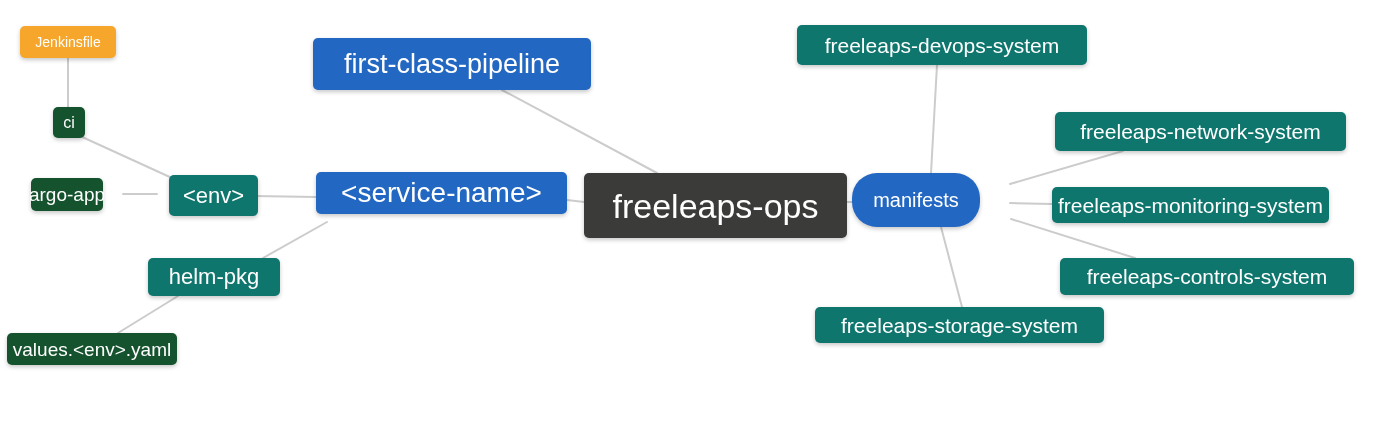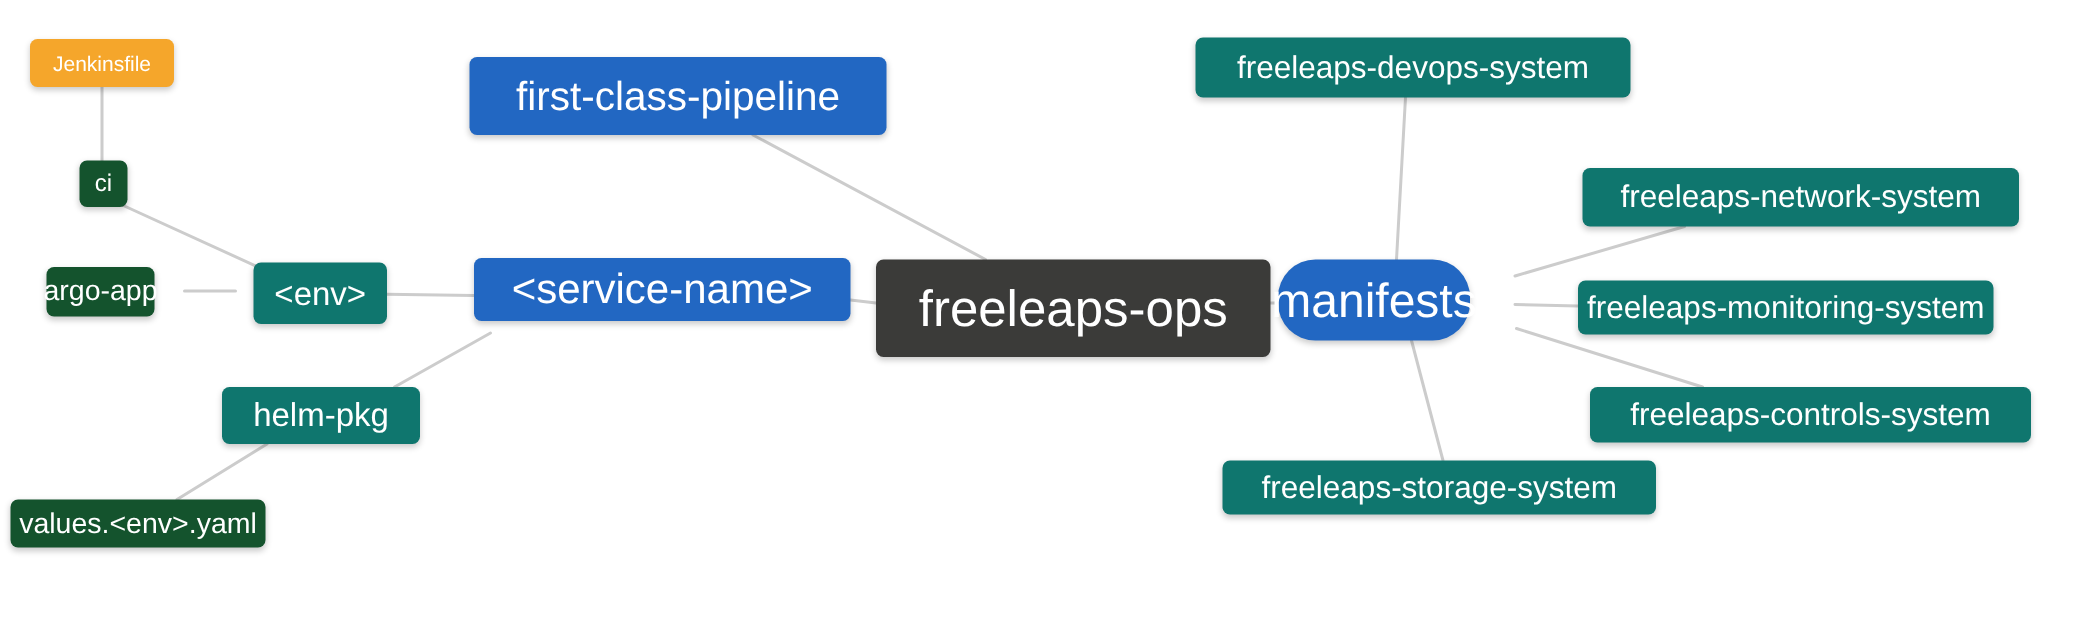--- a/index.html
+++ b/index.html
@@ -74,21 +74,21 @@
   <div class="node c-green" style="left:148px; top:258px; width:132px; height:38px; font-size:22px;">helm-pkg</div>
 
   <div class="node c-red" style="left:7px; top:333px; width:170px; height:32px; font-size:19px;">values.&lt;env&gt;.yaml</div>
 
   <div class="node c-blue" style="left:313px; top:38px; width:278px; height:52px; font-size:27px;">first-class-pipeline</div>
 
   <div class="node c-blue" style="left:316px; top:172px; width:251px; height:42px; font-size:28px;">&lt;service-name&gt;</div>
 
   <div class="node c-dark" style="left:584px; top:173px; width:263px; height:65px; font-size:34px;">freeleaps-ops</div>
 
-  <div class="node c-blue" style="left:852px; top:173px; width:128px; height:54px; font-size:32px;border-radius:25px;">manifests</div>
+  <div class="node c-blue" style="left:852px; top:173px; width:128px; height:54px; font-size:20px;border-radius:25px;">manifests</div>
 
   <div class="node c-green" style="left:797px; top:25px; width:290px; height:40px; font-size:21px;">freeleaps-devops-system</div>
 
   <div class="node c-green" style="left:1055px; top:112px; width:291px; height:39px; font-size:21px;">freeleaps-network-system</div>
 
   <div class="node c-green" style="left:1052px; top:187px; width:277px; height:36px; font-size:21px;">freeleaps-monitoring-system</div>
 
   <div class="node c-green" style="left:1060px; top:258px; width:294px; height:37px; font-size:21px;">freeleaps-controls-system</div>
 
   <div class="node c-green" style="left:815px; top:307px; width:289px; height:36px; font-size:21px;">freeleaps-storage-system</div>

